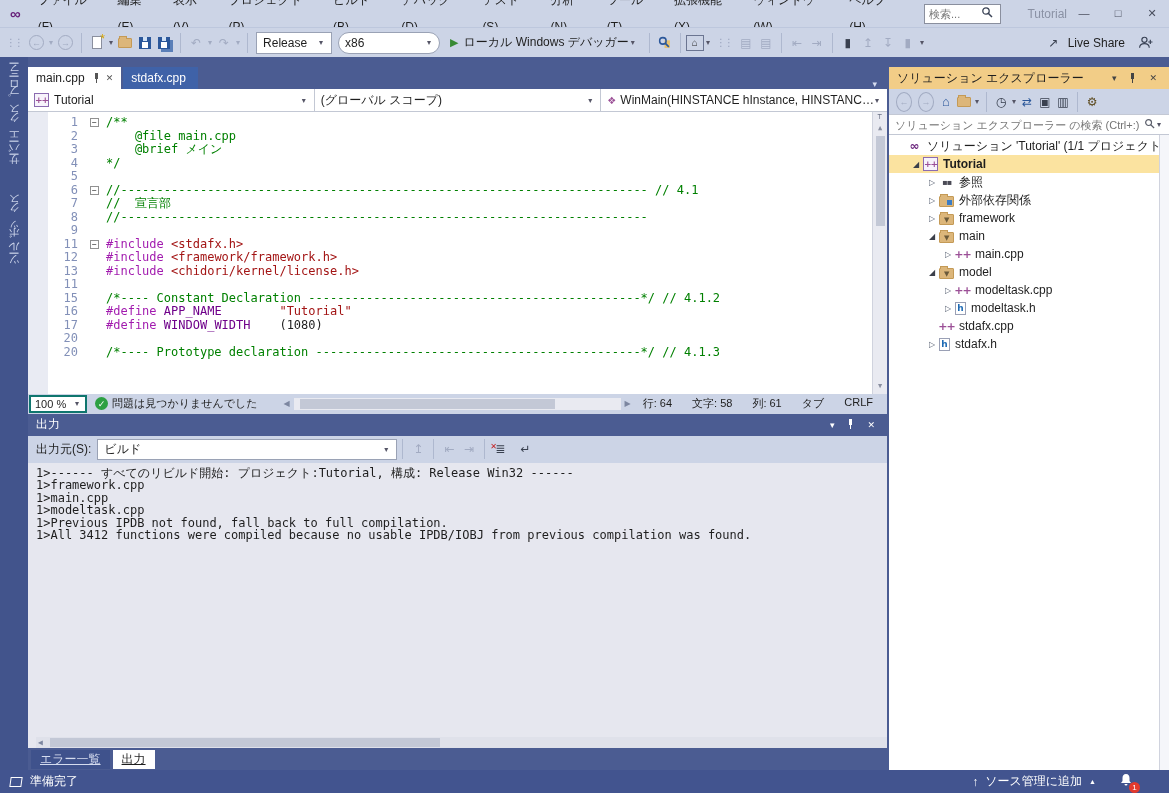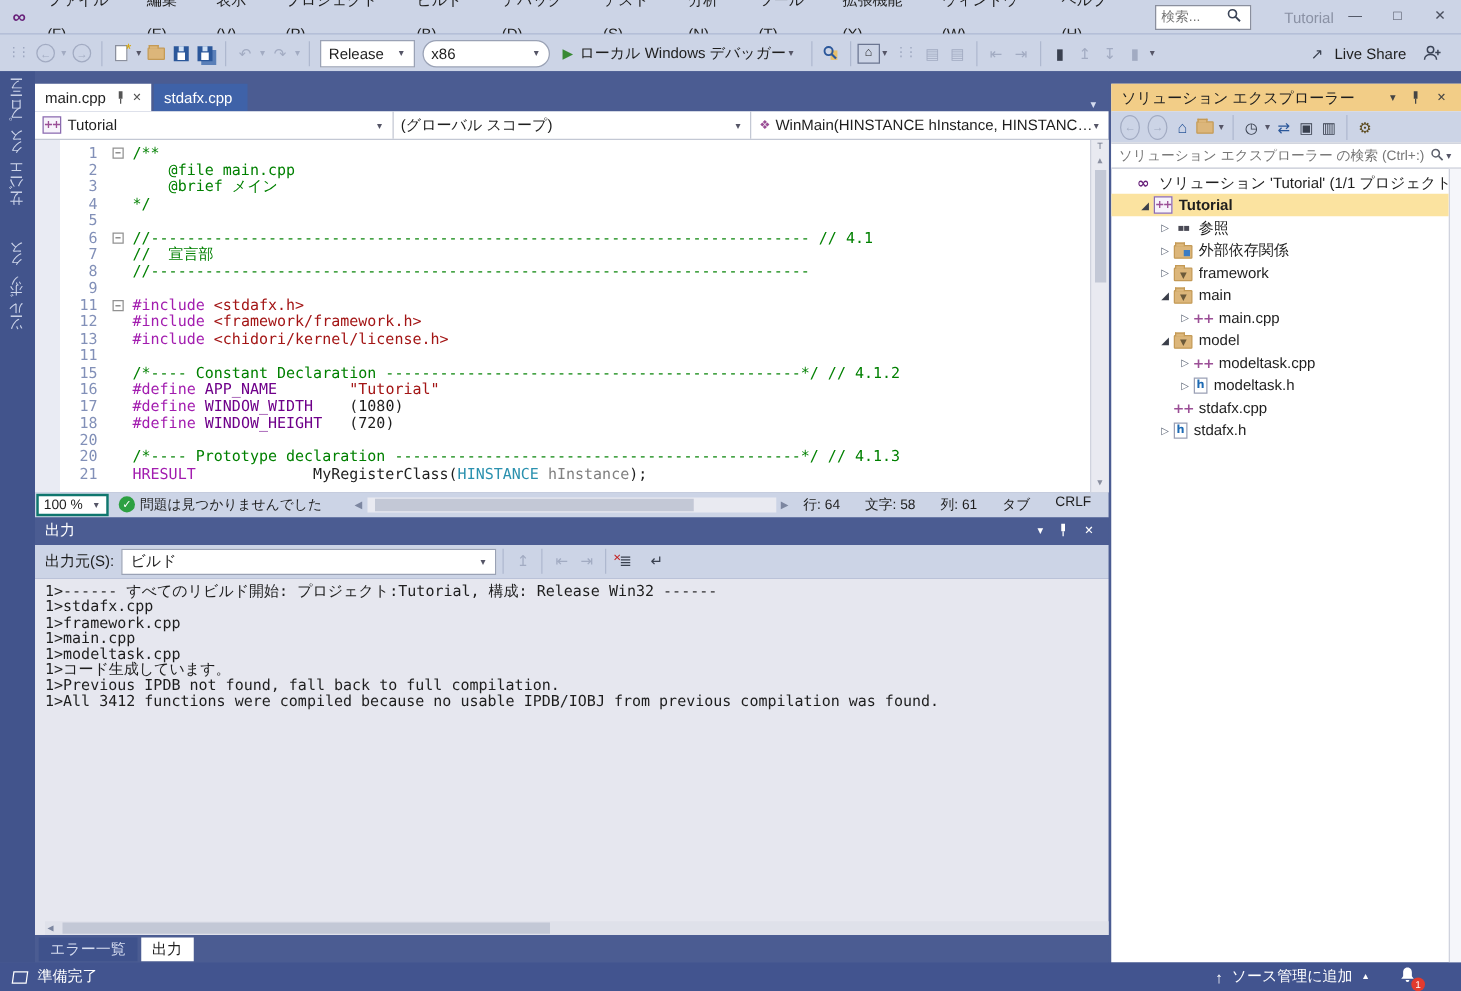--- a/index.html
+++ b/index.html
@@ -110,21 +110,21 @@
   .out-dd .caret { margin-left:auto; }
   .clear-ic { position:relative; font-size:12px; color:#39404f; }
   .clear-ic::after { content:"✕"; position:absolute; left:-5px; top:0; color:#c41e1e; font-size:8px; }
   .out-text { flex:1; background:#e6e7ef; font-family:"DejaVu Sans Mono",monospace; font-size:12px; padding:4px 0 0 8px; overflow:hidden; display:flex; flex-direction:column; min-height:0; }
   .out-line { height:12.6px; line-height:12.6px; white-space:pre; }
   .out-hscroll { height:11px; background:#dfe1ea; display:flex; align-items:center; flex:none; margin-top:auto; position:relative; }
   .ohs-thumb { position:absolute; left:14px; top:1px; bottom:1px; width:390px; background:#c3c8d6; }
 
   
   .btabs { height:22px; background:#4b5c92; display:flex; align-items:center; flex:none; padding-left:3px; }
-  .btab { padding:0 9px; height:19px; line-height:19px; color:#d5dcef; background:#3f528c; margin-right:3px; }
+  .btab { padding:0 9px; height:19px; line-height:19px; color:#d5dcef; background:#3f528c; margin-right:3px;text-decoration:underline; }
   .btab.active { background:#fff; color:#1e1e1e; }
 
   
   .right-panel { flex:1; display:flex; flex-direction:column; padding-top:10px; background:#4b5c92; min-width:0; }
   .sol-wrap { flex:1; display:flex; flex-direction:column; background:#fff; margin-left:2px; min-height:0; }
   .sol-title { height:22px; background:#f2cd87; display:flex; align-items:center; padding:0 8px; flex:none; }
   .sol-title .pb { color:#444; font-size:9px; }
   .sol-toolbar { height:25px; background:#ccd4e6; display:flex; align-items:center; padding:0 4px; flex:none; }
   .sol-toolbar .tico { min-width:16px; height:20px; }
   .sol-search { height:21px; background:#fff; border-top:1px solid #c3c8d4; border-bottom:1px solid #c3c8d4; display:flex; align-items:center; padding:0 6px; flex:none; }
@@ -318,24 +318,22 @@
             <div class="code-line"><span class="ln">7</span><span class="foldc"></span><span><span class="c-cm">//  宣言部</span></span></div>
             <div class="code-line"><span class="ln">8</span><span class="foldc"></span><span><span class="c-cm">//-------------------------------------------------------------------------</span></span></div>
             <div class="code-line"><span class="ln">9</span><span class="foldc"></span><span></span></div>
             <div class="code-line"><span class="ln">11</span><span class="foldc"><span class="fold-box">−</span></span><span><span class="c-pp">#include</span><span class="c-pln"> </span><span class="c-str">&lt;stdafx.h&gt;</span></span></div>
             <div class="code-line"><span class="ln">12</span><span class="foldc"></span><span><span class="c-pp">#include</span><span class="c-pln"> </span><span class="c-str">&lt;framework/framework.h&gt;</span></span></div>
             <div class="code-line"><span class="ln">13</span><span class="foldc"></span><span><span class="c-pp">#include</span><span class="c-pln"> </span><span class="c-str">&lt;chidori/kernel/license.h&gt;</span></span></div>
             <div class="code-line"><span class="ln">11</span><span class="foldc"></span><span></span></div>
             <div class="code-line"><span class="ln">15</span><span class="foldc"></span><span><span class="c-cm">/*---- Constant Declaration ----------------------------------------------*/ // 4.1.2</span></span></div>
             <div class="code-line"><span class="ln">16</span><span class="foldc"></span><span><span class="c-pp">#define</span><span class="c-pln"> </span><span class="c-mac">APP_NAME</span><span class="c-pln">        </span><span class="c-str">"Tutorial"</span></span></div>
             <div class="code-line"><span class="ln">17</span><span class="foldc"></span><span><span class="c-pp">#define</span><span class="c-pln"> </span><span class="c-mac">WINDOW_WIDTH</span><span class="c-pln">    (1080)</span></span></div>
-            <div class="code-line"><span class="ln">18</span><span class="foldc"></span><span><span class="c-pp">#define</span><span class="c-pln"> </span><span class="c-mac">WINDOW_HEIGHT</span><span class="c-pln">   (720)</span></span></div>
             <div class="code-line"><span class="ln">20</span><span class="foldc"></span><span></span></div>
             <div class="code-line"><span class="ln">20</span><span class="foldc"></span><span><span class="c-cm">/*---- Prototype declaration ---------------------------------------------*/ // 4.1.3</span></span></div>
-            <div class="code-line"><span class="ln">21</span><span class="foldc"></span><span><span class="c-pp">HRESULT</span><span class="c-pln">             MyRegisterClass(</span><span class="c-typ">HINSTANCE</span><span class="c-id"> hInstance</span><span class="c-pln">);</span></span></div>
           </div>
         <div class="vscroll">
           <span class="vs-split">⊤</span>
           <span class="vs-arrow">▲</span>
           <span class="vs-thumb"></span>
           <span class="vs-arrow vs-bottom" style="margin-bottom:2px;">▼</span>
         </div>
       </div>
 
       <div class="estatus">
@@ -380,25 +378,23 @@
         <span class="tico dis">⇥</span>
         <span class="tsep"></span>
         <span class="tico">
             <span class="clear-ic">≣</span>
           </span>
         <span class="tico" style="margin-left:6px;">↵</span>
       </div>
       <div class="out-text">
         <div id="output-lines">
             <div class="out-line">1&gt;------ すべてのリビルド開始: プロジェクト:Tutorial, 構成: Release Win32 ------</div>
-            <div class="out-line">1&gt;stdafx.cpp</div>
             <div class="out-line">1&gt;framework.cpp</div>
             <div class="out-line">1&gt;main.cpp</div>
             <div class="out-line">1&gt;modeltask.cpp</div>
-            <div class="out-line">1&gt;コード生成しています。</div>
             <div class="out-line">1&gt;Previous IPDB not found, fall back to full compilation.</div>
             <div class="out-line">1&gt;All 3412 functions were compiled because no usable IPDB/IOBJ from previous compilation was found.</div>
           </div>
         <div class="out-hscroll">
           <span class="hs-arrow">◀</span>
           <div class="ohs-thumb"></div>
         </div>
       </div>
 
       <div class="btabs" id="bottom-tabs">

